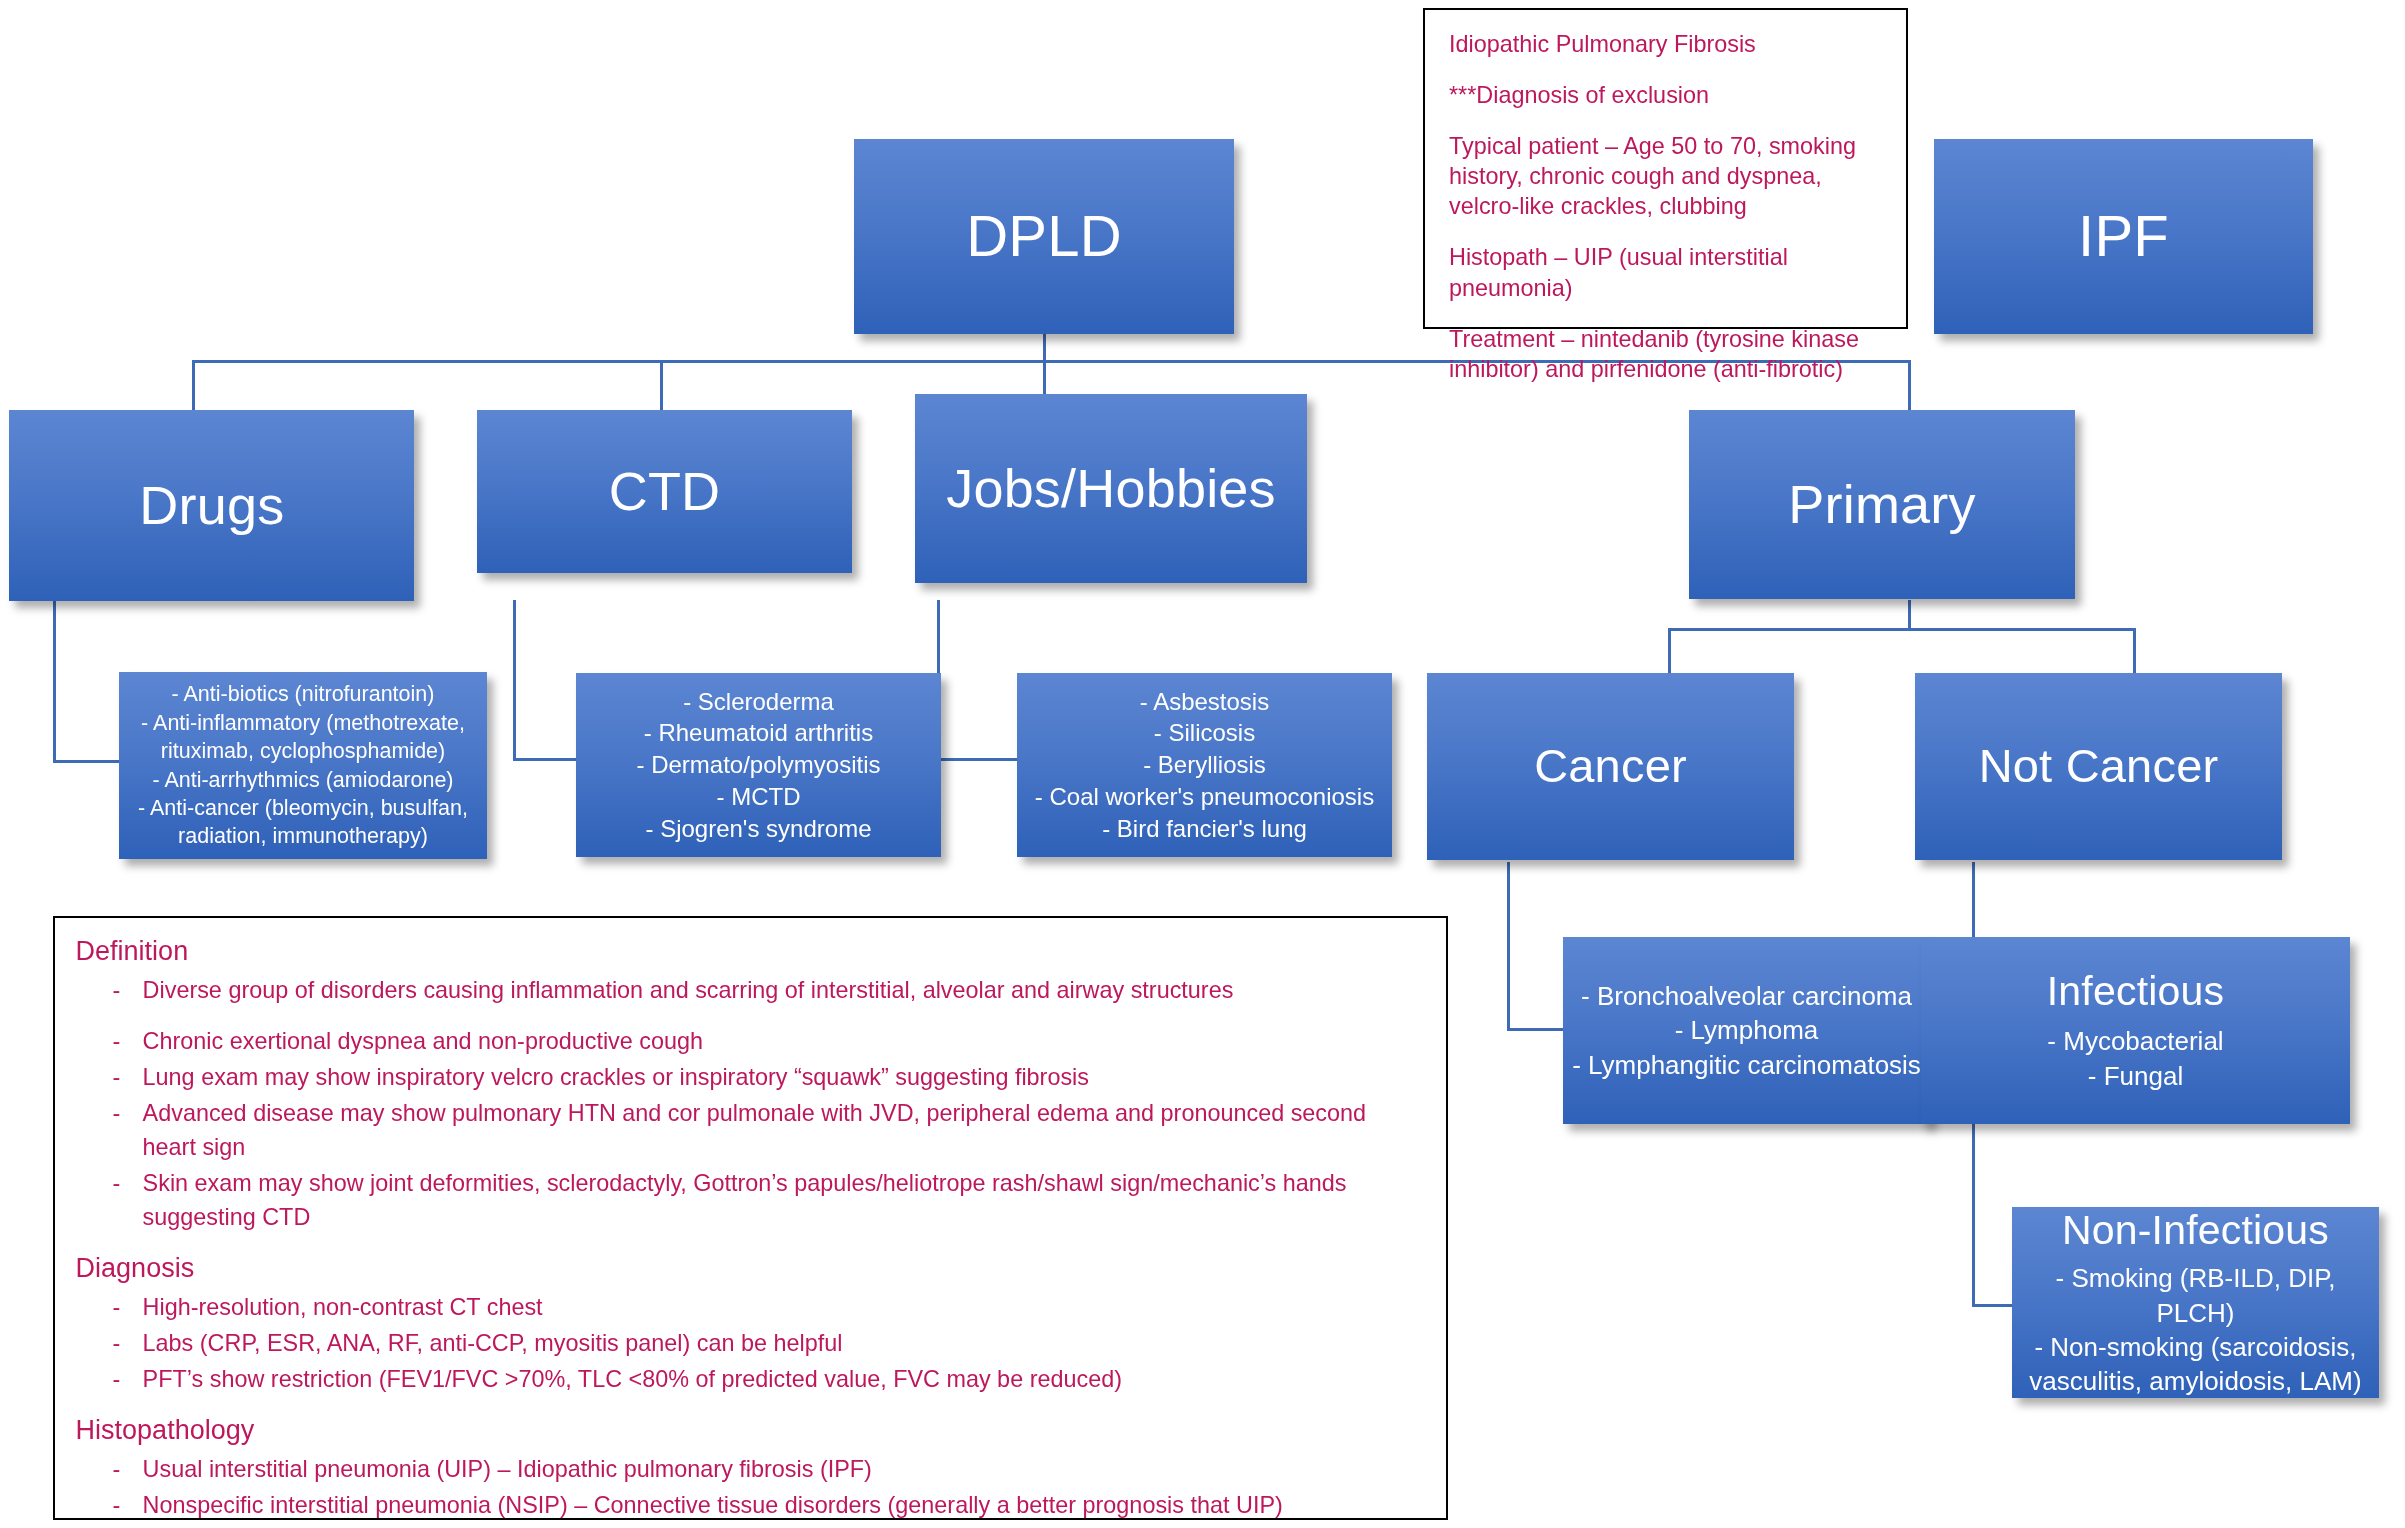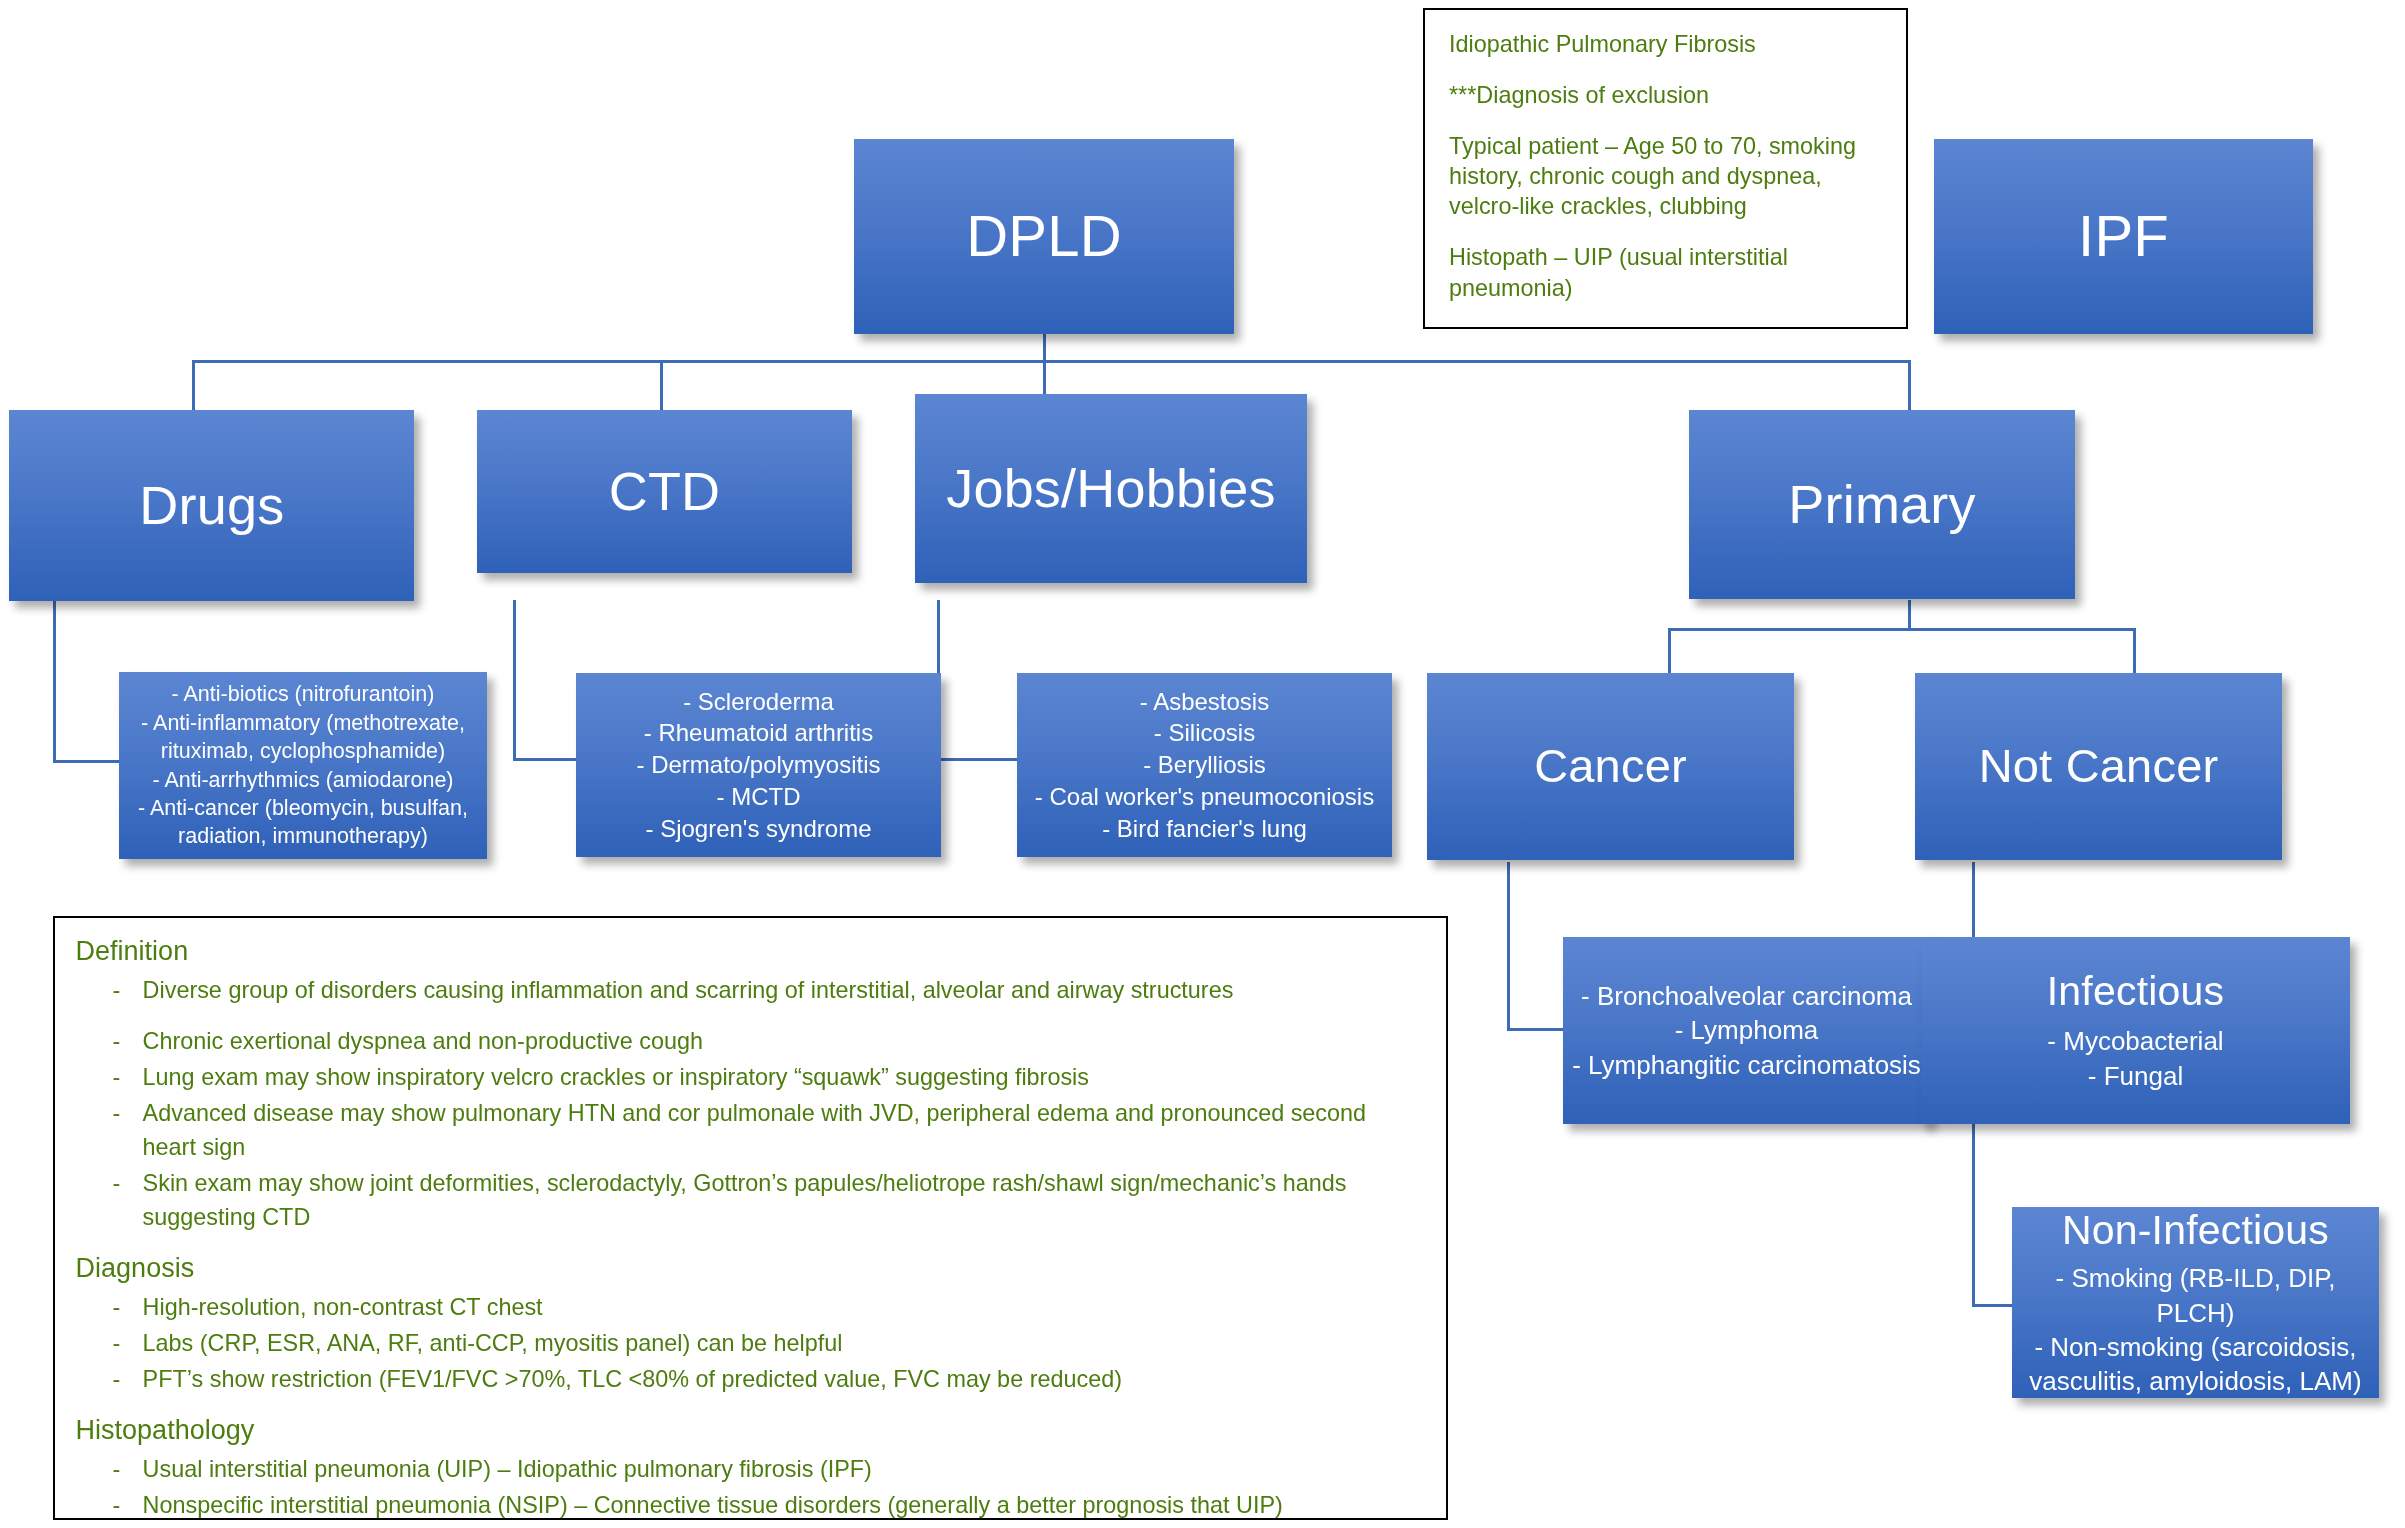--- a/index.html
+++ b/index.html
@@ -65,21 +65,21 @@
   .l-25 .line { font-size: 24px; }
   .l-27 .line { font-size: 26px; }
 
   
   .note {
     position: absolute;
     z-index: 4;
     box-sizing: border-box;
     background: #ffffff;
     border: 2.8px solid #000000;
-    color: #4d7c0f;
+    color: #be185d;
   }
   .note p {
     margin: 0;
   }
 
   #ipf-note { padding: 19px 24px; }
   #ipf-note p {
     font-size: 23.4px;
     line-height: 1.3;
     margin-bottom: 20.6px;
@@ -218,20 +218,21 @@
     <div class="title" style="margin-bottom:7.5px;">Non-Infectious</div>
     <div class="line wrap">- Smoking (RB-ILD, DIP, PLCH)</div>
     <div class="line wrap">- Non-smoking (sarcoidosis, vasculitis, amyloidosis, LAM)</div>
   </div>
 
   <div class="note" id="ipf-note" style="left:1423px; top:7.5px; width:485px; height:321px;">
     <p>Idiopathic Pulmonary Fibrosis</p>
     <p>***Diagnosis of exclusion</p>
     <p>Typical patient – Age 50 to 70, smoking history, chronic cough and dyspnea, velcro-like crackles, clubbing</p>
     <p>Histopath – UIP (usual interstitial pneumonia)</p>
+    <p>Treatment – nintedanib (tyrosine kinase inhibitor) and pirfenidone (anti-fibrotic)</p>
   </div>
 
   <div class="note" id="detail-note" style="left:53px; top:916px; width:1395px; height:604px;">
     <p class="sec">Definition</p>
     <ul>
       <li>Diverse group of disorders causing inflammation and scarring of interstitial, alveolar and airway structures</li>
     </ul>
 
     <ul>
       <li>Chronic exertional dyspnea and non-productive cough</li>

